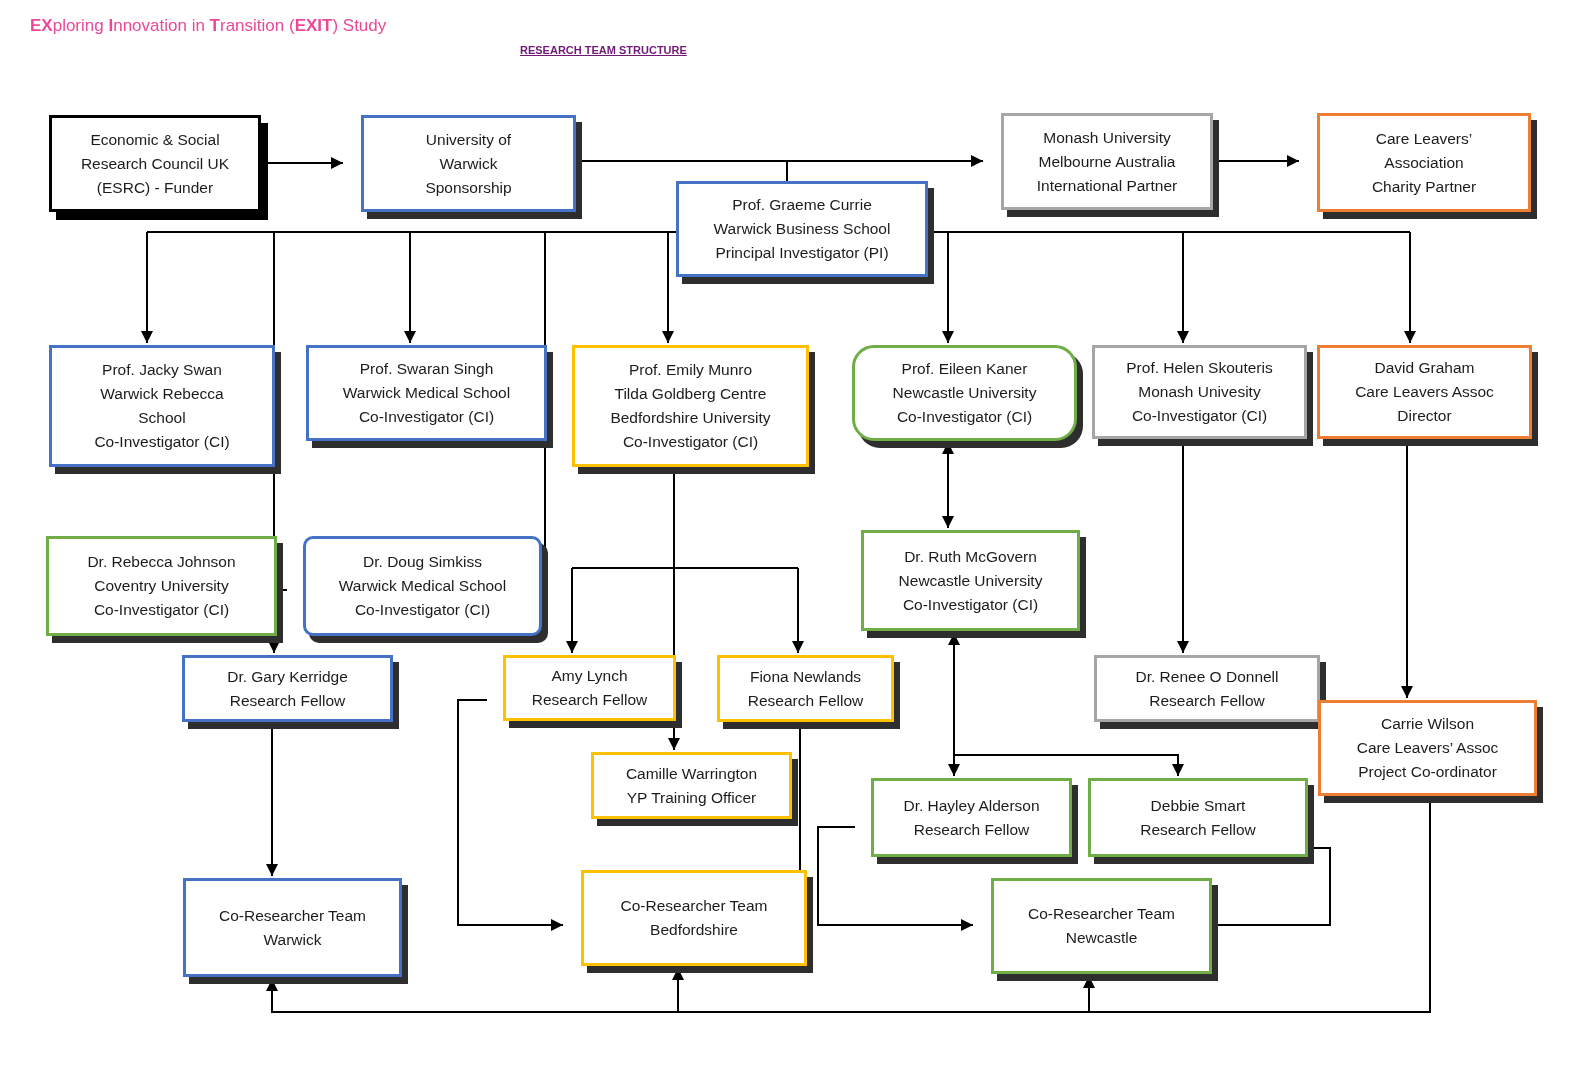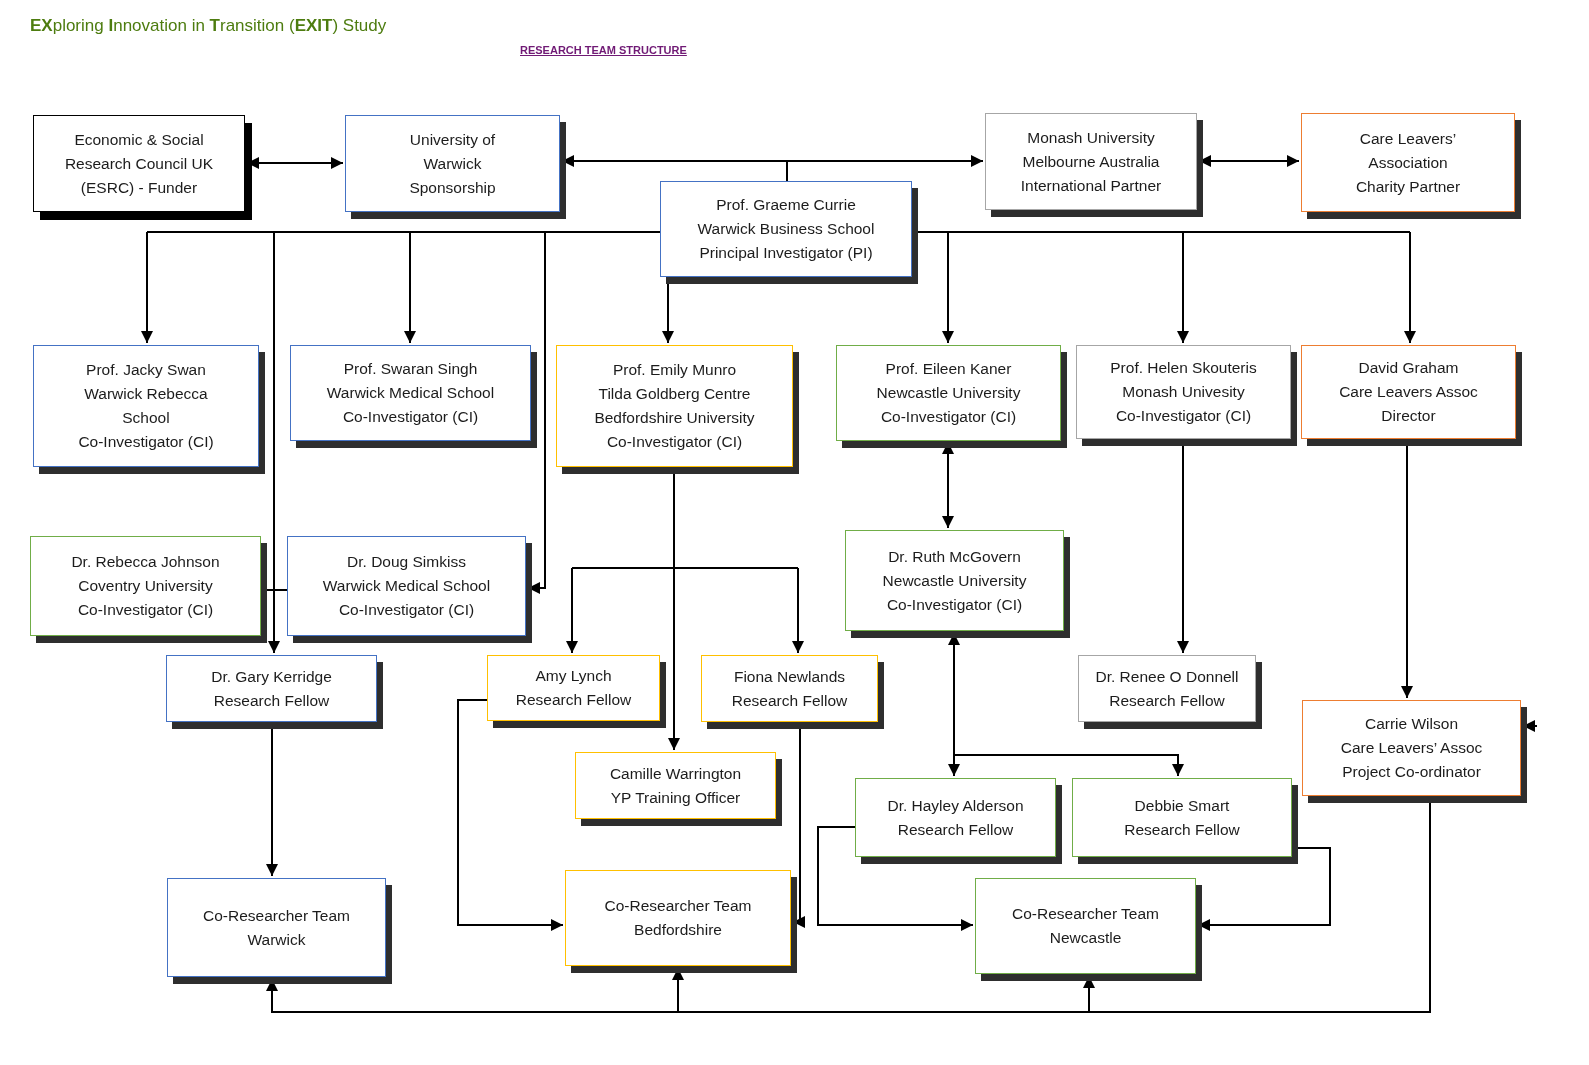--- a/index.html
+++ b/index.html
@@ -1,32 +1,32 @@
 <!DOCTYPE html>
 <html><head>
 <meta charset="utf-8">
 <style>
   html,body{margin:0;padding:0;background:#fff;}
   #canvas{
     position:relative;width:1589px;height:1065px;background:#ffffff;
     font-family:"Liberation Sans","DejaVu Sans",sans-serif;overflow:hidden;
   }
-  #study-title{position:absolute;left:30px;top:16px;font-size:17px;color:#4d7c0f;}
+  #study-title{position:absolute;left:30px;top:16px;font-size:17px;color:#ec4899;}
   #study-title b{font-weight:bold;}
   #main-heading{
     position:absolute;left:520px;top:44px;width:450px;text-align:left;
     font-size:11px;font-weight:bold;color:#701a75;text-decoration:underline;
   }
   svg.connector-layer{position:absolute;left:0;top:0;width:1589px;height:1065px;pointer-events:none;}
   .edge{stroke:#000;stroke-width:2;fill:none;}
   .node{
     position:absolute;box-sizing:border-box;background:#fff;
-    border:1px solid #1d4ed8;display:flex;align-items:center;justify-content:center;
+    border:3px solid #1d4ed8;display:flex;align-items:center;justify-content:center;
     text-align:center;white-space:pre-line;font-size:15.5px;line-height:24px;
-    color:#1c1c1c;padding:2px 12px;box-shadow:6px 7px 0 #2e2e2e;
+    color:#1c1c1c;padding:2px 12px;box-shadow:6px 7px 0 #2e2e2e;margin-left:16px;
   }
   .node.heavy{box-shadow:7px 8px 0 #000;}
 </style>
 </head>
 <body>
 
 <div id="canvas">
 
   <div id="study-title"><b>EX</b><span>ploring </span><b>I</b><span>nnovation in </span><b>T</b><span>ransition (</span><b>EXIT</b><span>) Study</span></div>
   <div id="main-heading">RESEARCH TEAM STRUCTURE</div>
@@ -108,54 +108,54 @@
 
   <div class="node" style="left: 290px; top: 345px; width: 241px; height: 96px; border-color: rgb(68, 114, 196);">Prof. Swaran Singh
 Warwick Medical School
 Co-Investigator (CI)</div>
 
   <div class="node" style="left: 556px; top: 345px; width: 237px; height: 122px; border-color: rgb(255, 192, 0);">Prof. Emily Munro
 Tilda Goldberg Centre
 Bedfordshire University
 Co-Investigator (CI)</div>
 
-  <div class="node" style="left: 836px; top: 345px; width: 225px; height: 96px; border-color: rgb(112, 173, 71);">Prof. Eileen Kaner
+  <div class="node" style="left: 836px; top: 345px; width: 225px; height: 96px; border-color: rgb(112, 173, 71); border-radius: 22px;">Prof. Eileen Kaner
 Newcastle University
 Co-Investigator (CI)</div>
 
   <div class="node" style="left: 1076px; top: 345px; width: 215px; height: 94px; border-color: rgb(166, 166, 166);">Prof. Helen Skouteris
 Monash Univesity
 Co-Investigator (CI)</div>
 
   <div class="node" style="left: 1301px; top: 345px; width: 215px; height: 94px; border-color: rgb(237, 125, 49);">David Graham
 Care Leavers Assoc
 Director</div>
 
   <div class="node" style="left: 30px; top: 536px; width: 231px; height: 100px; border-color: rgb(112, 173, 71);">Dr. Rebecca Johnson
 Coventry University
 Co-Investigator (CI)</div>
 
-  <div class="node" style="left: 287px; top: 536px; width: 239px; height: 100px; border-color: rgb(68, 114, 196);">Dr. Doug Simkiss
+  <div class="node" style="left: 287px; top: 536px; width: 239px; height: 100px; border-color: rgb(68, 114, 196); border-radius: 10px;">Dr. Doug Simkiss
 Warwick Medical School
 Co-Investigator (CI)</div>
 
   <div class="node" style="left: 845px; top: 530px; width: 219px; height: 101px; border-color: rgb(112, 173, 71);">Dr. Ruth McGovern
 Newcastle University
 Co-Investigator (CI)</div>
 
   <div class="node" style="left: 166px; top: 655px; width: 211px; height: 67px; border-color: rgb(68, 114, 196);">Dr. Gary Kerridge
 Research Fellow</div>
 
   <div class="node" style="left: 487px; top: 655px; width: 173px; height: 66px; border-color: rgb(255, 192, 0);">Amy Lynch
 Research Fellow</div>
 
   <div class="node" style="left: 701px; top: 655px; width: 177px; height: 67px; border-color: rgb(255, 192, 0);">Fiona Newlands
 Research Fellow</div>
 
-  <div class="node" style="left: 1078px; top: 655px; width: 178px; height: 67px; border-color: rgb(166, 166, 166);">Dr. Renee O Donnell
+  <div class="node" style="left: 1078px; top: 655px; width: 226px; height: 67px; border-color: rgb(166, 166, 166);">Dr. Renee O Donnell
 Research Fellow</div>
 
   <div class="node" style="left: 1302px; top: 700px; width: 219px; height: 96px; border-color: rgb(237, 125, 49);">Carrie Wilson
 Care Leavers’ Assoc
 Project Co-ordinator</div>
 
   <div class="node" style="left: 575px; top: 752px; width: 201px; height: 67px; border-color: rgb(255, 192, 0);">Camille Warrington
 YP Training Officer</div>
 
   <div class="node" style="left: 855px; top: 778px; width: 201px; height: 79px; border-color: rgb(112, 173, 71);">Dr. Hayley Alderson

